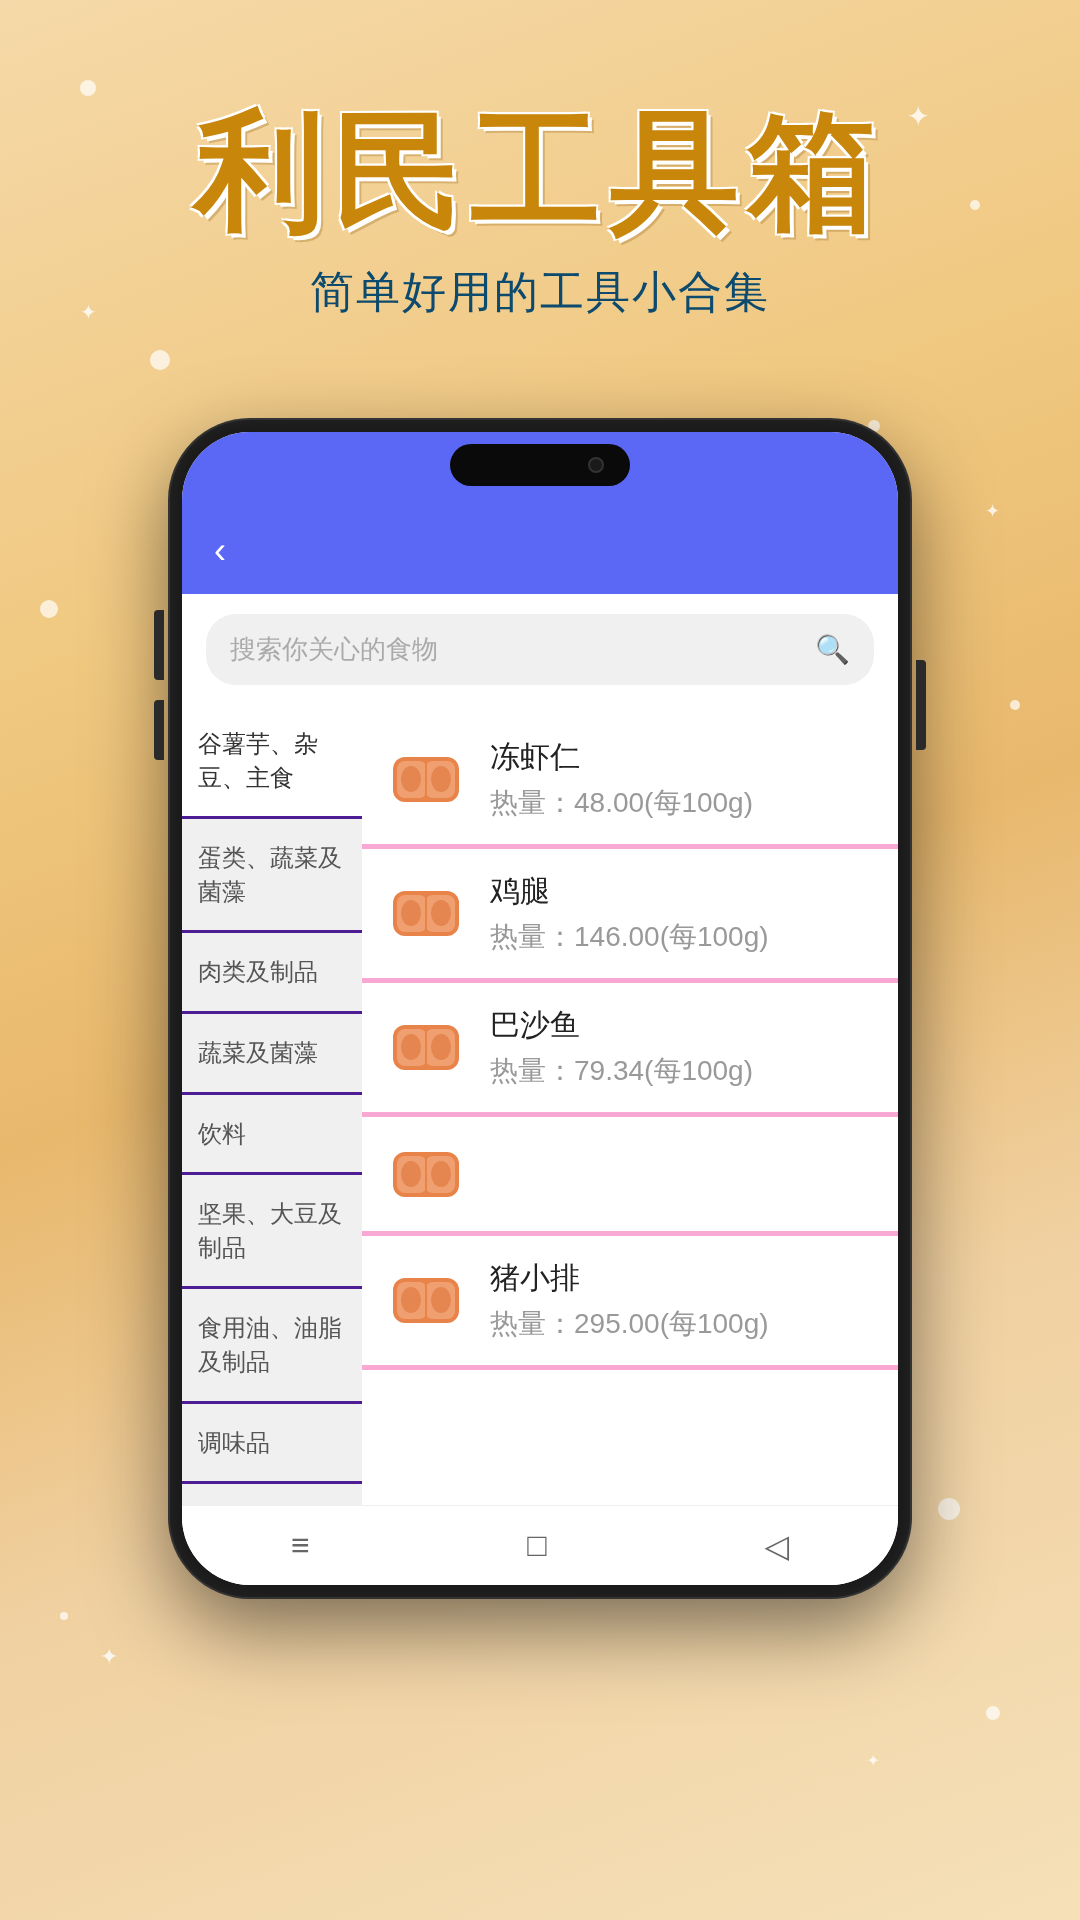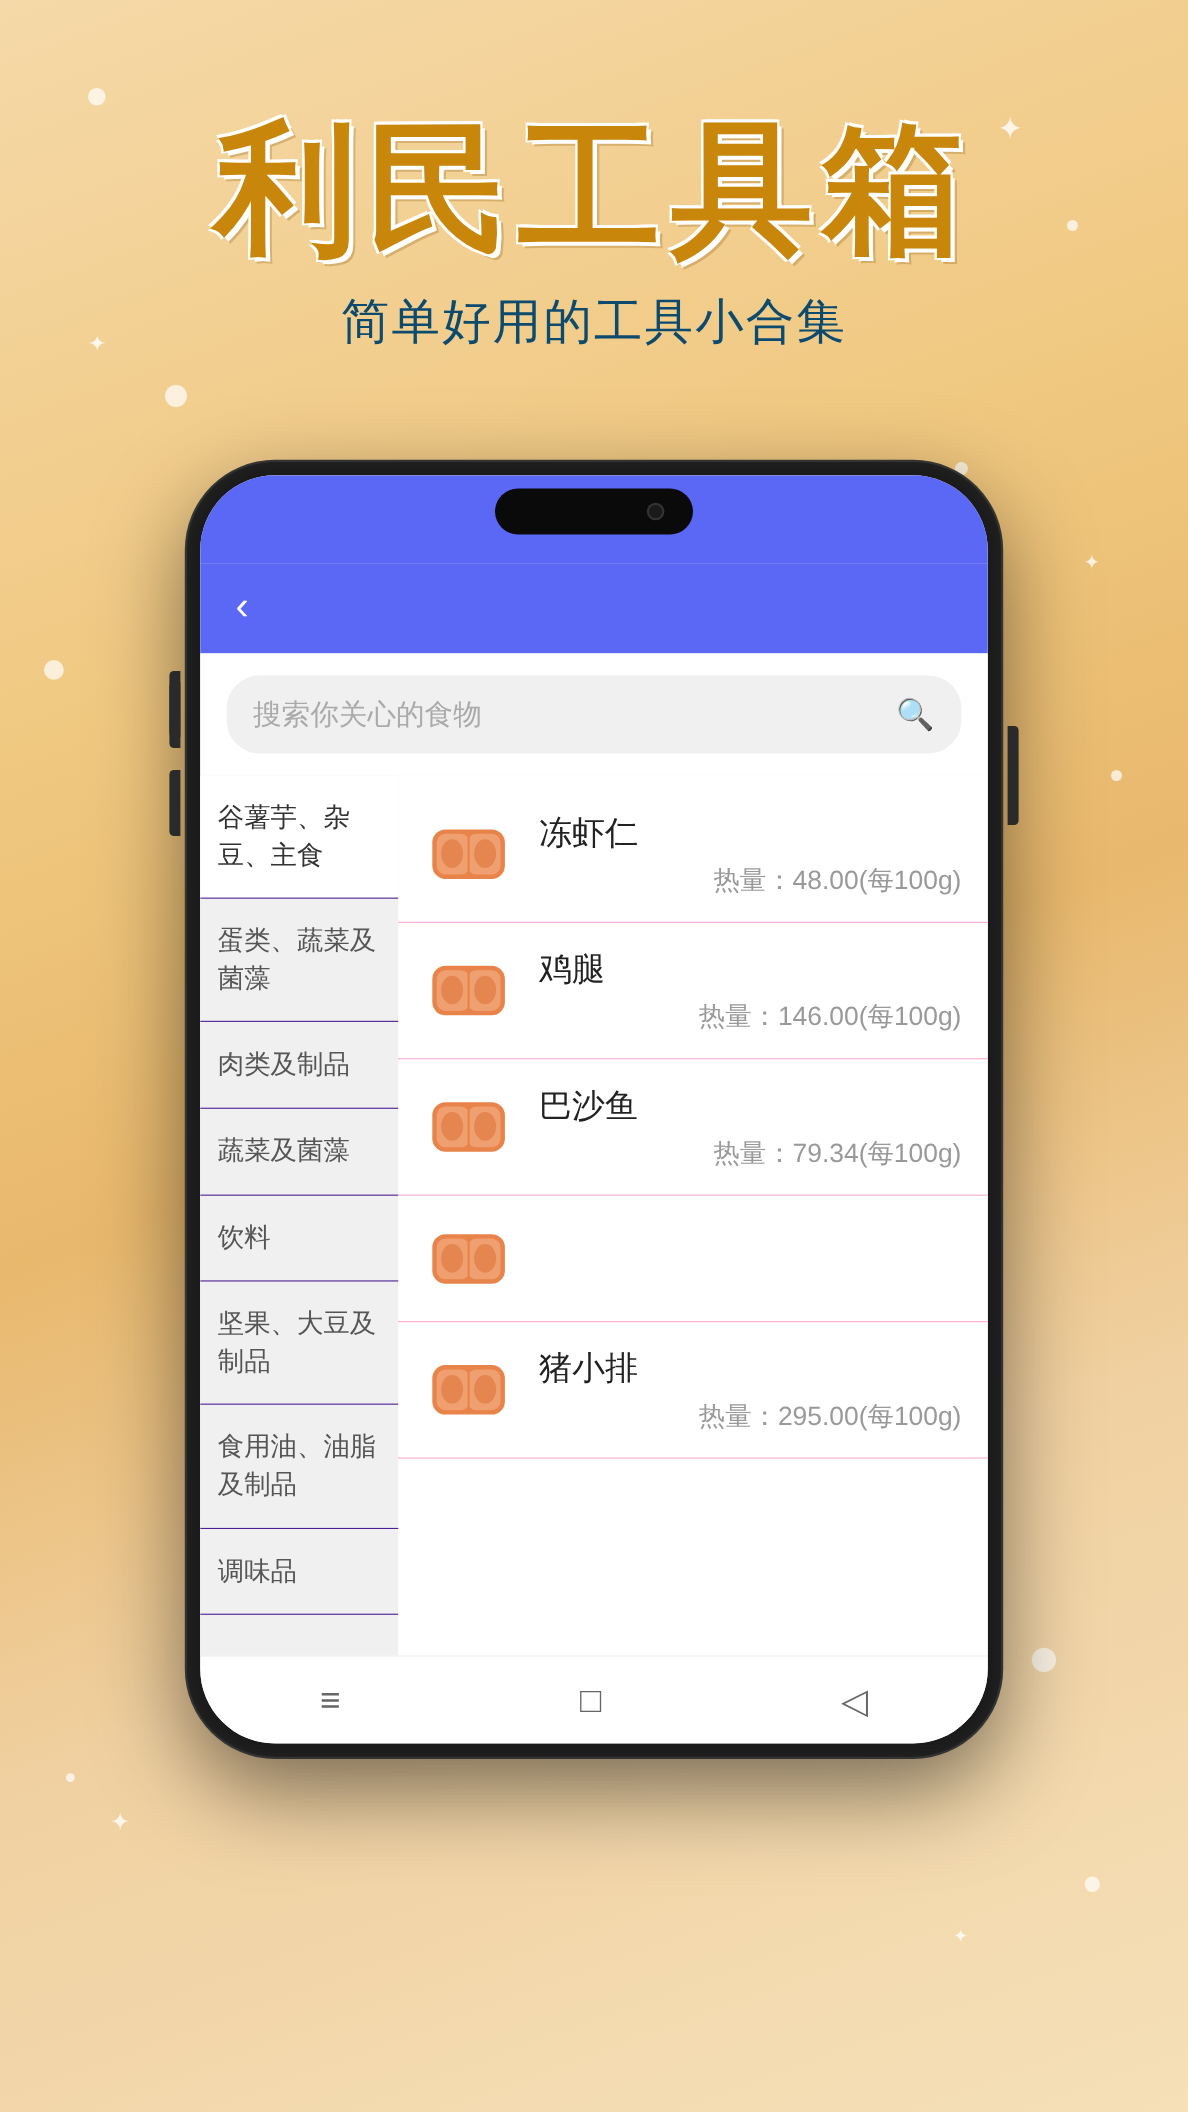--- a/index.html
+++ b/index.html
@@ -188,41 +188,41 @@
       width: 180px;
       background: #f0f0f0;
       flex-shrink: 0;
     }
 
     .sidebar-item {
       padding: 22px 16px;
       font-size: 24px;
       color: #555;
       line-height: 1.4;
-      border-bottom: 1px solid #4c1d95;
+      border-bottom: 3px solid #4c1d95;
       cursor: pointer;
     }
 
     .sidebar-item.active {
       background: white;
       color: #333;
       font-weight: 500;
     }
 
     
     .food-list {
       flex: 1;
       padding: 10px 0;
     }
 
     .food-item {
       display: flex;
       align-items: center;
       padding: 22px 24px;
-      border-bottom: 1px solid #f9a8d4;
+      border-bottom: 5px solid #f9a8d4;
     }
 
     .food-icon {
       width: 80px;
       height: 70px;
       margin-right: 24px;
       flex-shrink: 0;
       display: flex;
       align-items: center;
       justify-content: center;
@@ -239,23 +239,22 @@
     }
 
     .food-name {
       font-size: 30px;
       color: #222;
       font-weight: 500;
       margin-bottom: 6px;
     }
 
     .food-calories {
-      font-size: 24px;
+      font-size: 28px;
       color: #999;
-      text-align: right;
     }
 
     
     .bottom-nav {
       background: white;
       height: 80px;
       display: flex;
       align-items: center;
       justify-content: space-around;
       border-top: 1px solid #eee;

